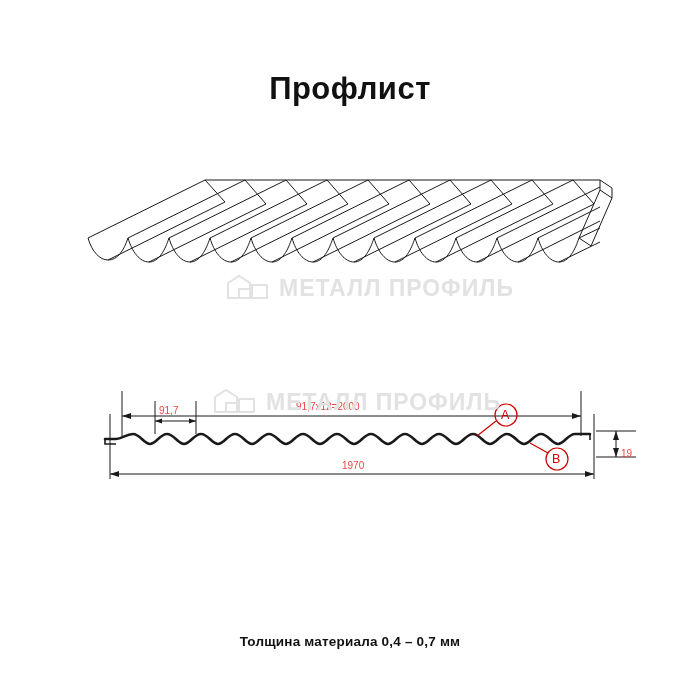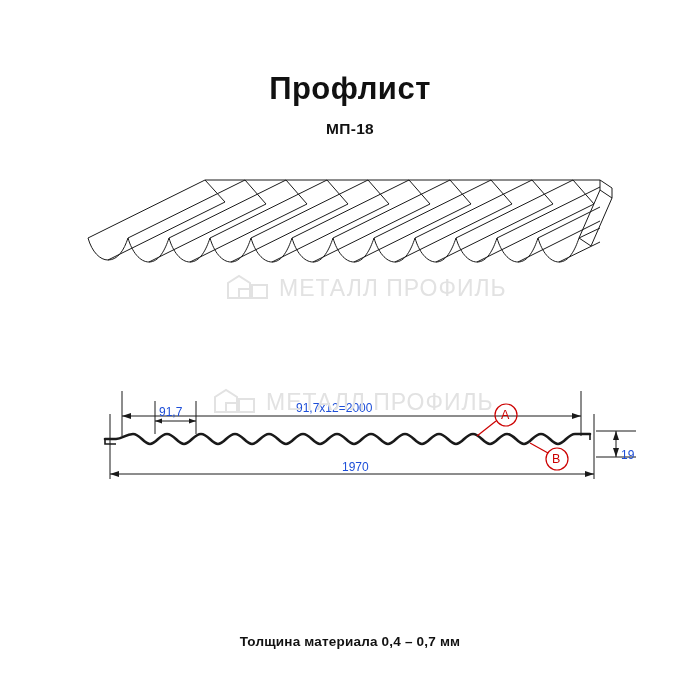--- a/index.html
+++ b/index.html
@@ -66,21 +66,21 @@
     top: 0;
     width: 700px;
     height: 700px;
     pointer-events: none;
   }
 
   
   .watermark {
     position: absolute;
     color: #e2e2e2;
-    font-weight: normal;
+    font-weight: bold;
     letter-spacing: 1px;
     white-space: nowrap;
     user-select: none;
   }
   .wm1 {
     top: 258px;
     left: 226px;
     font-size: 23px;
   }
   .wm2 {
@@ -90,22 +90,22 @@
   }
   .wm-logo {
     display: inline-block;
     vertical-align: middle;
     margin-right: 9px;
   }
 
   
   .dim-label {
     position: absolute;
-    font-size: 12px;
-    color: #1d4ed8;
+    font-size: 10px;
+    color: #ef4444;
     white-space: nowrap;
   }
   .dim-1100 { top: 385px; left: 296px; }
   .dim-917  { top: 389px; left: 159px; }
   .dim-1150 { top: 444px; left: 342px; }
   .dim-18   { top: 432px; left: 621px; }
 
   .callout-label {
     position: absolute;
     font-size: 12.5px;
@@ -115,21 +115,20 @@
   .callout-a { top: 392px; left: 501px; }
   .callout-b { top: 436px; left: 552px; }
 </style>
 </head>
 <body>
 
 <div class="page">
 
   <div class="title-block">
     <div class="title-main">Профлист</div>
-    <div class="title-sub">МП-18</div>
   </div>
 
   <svg class="svg-layer" viewBox="0 0 700 700" xmlns="http://www.w3.org/2000/svg">
 
     <g fill="none" stroke="#1a1a1a" stroke-width="1" stroke-linejoin="round">
 
       <path d="M88 222 L205 164 L600 164 L612 172"></path>
 
       <path d="M600 164 L600 174 L612 182 L612 172"></path>
 

